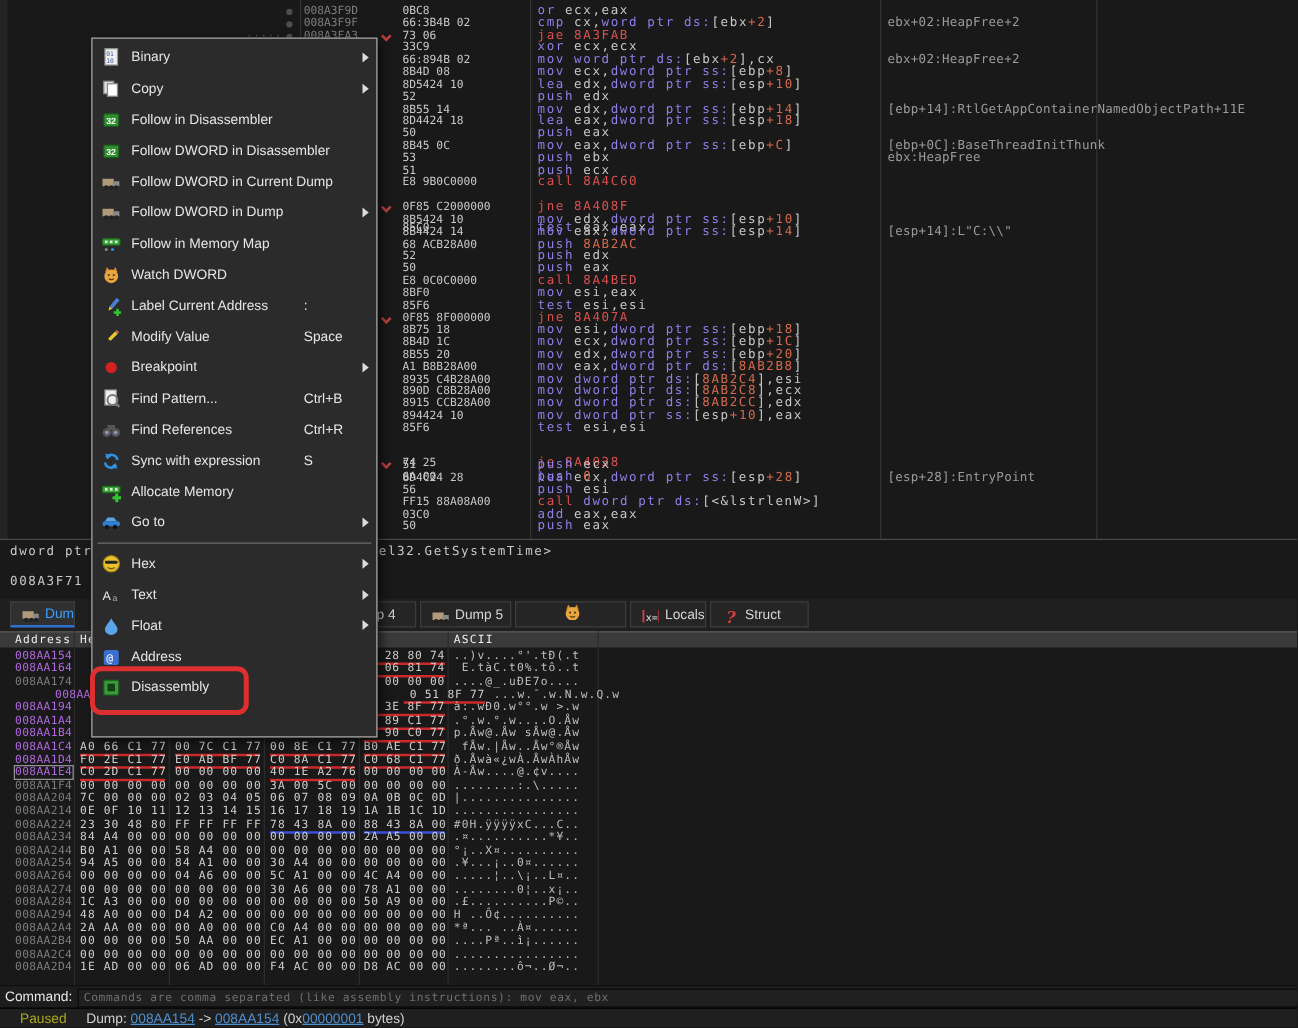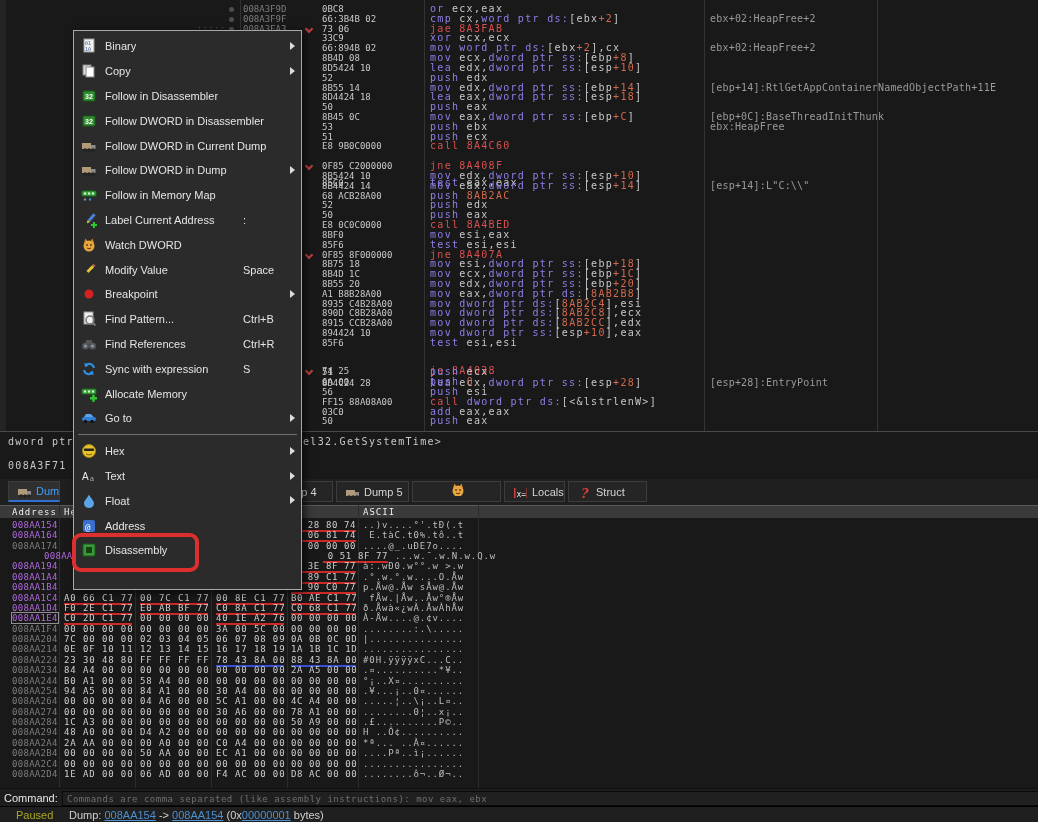--- a/index.html
+++ b/index.html
@@ -329,47 +329,47 @@
             <rect x="11" y="5.5" width="2" height="2" fill="#d8f8d8"></rect>
             <circle cx="4" cy="12.5" r="1.2" fill="#888"></circle>
             <circle cx="9" cy="12.5" r="1.2" fill="#2f8fe0"></circle>
           </svg>
         </span>
         <span class="lbl">Follow in Memory Map</span>
       </div>
       <div class="mi">
         <span class="ic">
           <svg width="16" height="16">
+            <polygon points="3,6 4.5,1.5 7,5" fill="#d98a2b"></polygon>
+            <polygon points="13,6 11.5,1.5 9,5" fill="#d98a2b"></polygon>
+            <circle cx="8" cy="9" r="5.5" fill="#e8a63f"></circle>
+            <circle cx="6" cy="8" r="0.9" fill="#5a3a10"></circle>
+            <circle cx="10" cy="8" r="0.9" fill="#5a3a10"></circle>
+            <path d="M6 11 Q8 12.5 10 11" stroke="#5a3a10" fill="none"></path>
+          </svg>
+        </span>
+        <span class="lbl">Watch DWORD</span>
+      </div>
+      <div class="mi">
+        <span class="ic">
+          <svg width="16" height="16">
             <g transform="rotate(40 8 8)">
               <rect x="7" y="0" width="3" height="9" fill="#4a7fd4"></rect>
               <polygon points="7,9 10,9 8.5,12" fill="#e8c832"></polygon>
             </g>
             <rect x="10" y="12" width="6" height="2" fill="#2fc72f"></rect>
             <rect x="12" y="10" width="2" height="6" fill="#2fc72f"></rect>
           </svg>
         </span>
         <span class="lbl">Label Current Address</span>
         <span class="sc">:</span>
       </div>
       <div class="mi">
         <span class="ic">
           <svg width="16" height="16">
-            <polygon points="3,6 4.5,1.5 7,5" fill="#d98a2b"></polygon>
-            <polygon points="13,6 11.5,1.5 9,5" fill="#d98a2b"></polygon>
-            <circle cx="8" cy="9" r="5.5" fill="#e8a63f"></circle>
-            <circle cx="6" cy="8" r="0.9" fill="#5a3a10"></circle>
-            <circle cx="10" cy="8" r="0.9" fill="#5a3a10"></circle>
-            <path d="M6 11 Q8 12.5 10 11" stroke="#5a3a10" fill="none"></path>
-          </svg>
-        </span>
-        <span class="lbl">Watch DWORD</span>
-      </div>
-      <div class="mi">
-        <span class="ic">
-          <svg width="16" height="16">
             <g transform="rotate(45 8 8)">
               <rect x="6.8" y="0.5" width="2.8" height="2" fill="#c06060"></rect>
               <rect x="6.8" y="2.5" width="2.8" height="8" fill="#e8c832"></rect>
               <polygon points="6.8,10.5 9.6,10.5 8.2,13.5" fill="#333"></polygon>
             </g>
           </svg>
         </span>
         <span class="lbl">Modify Value</span>
         <span class="sc">Space</span>
       </div>

